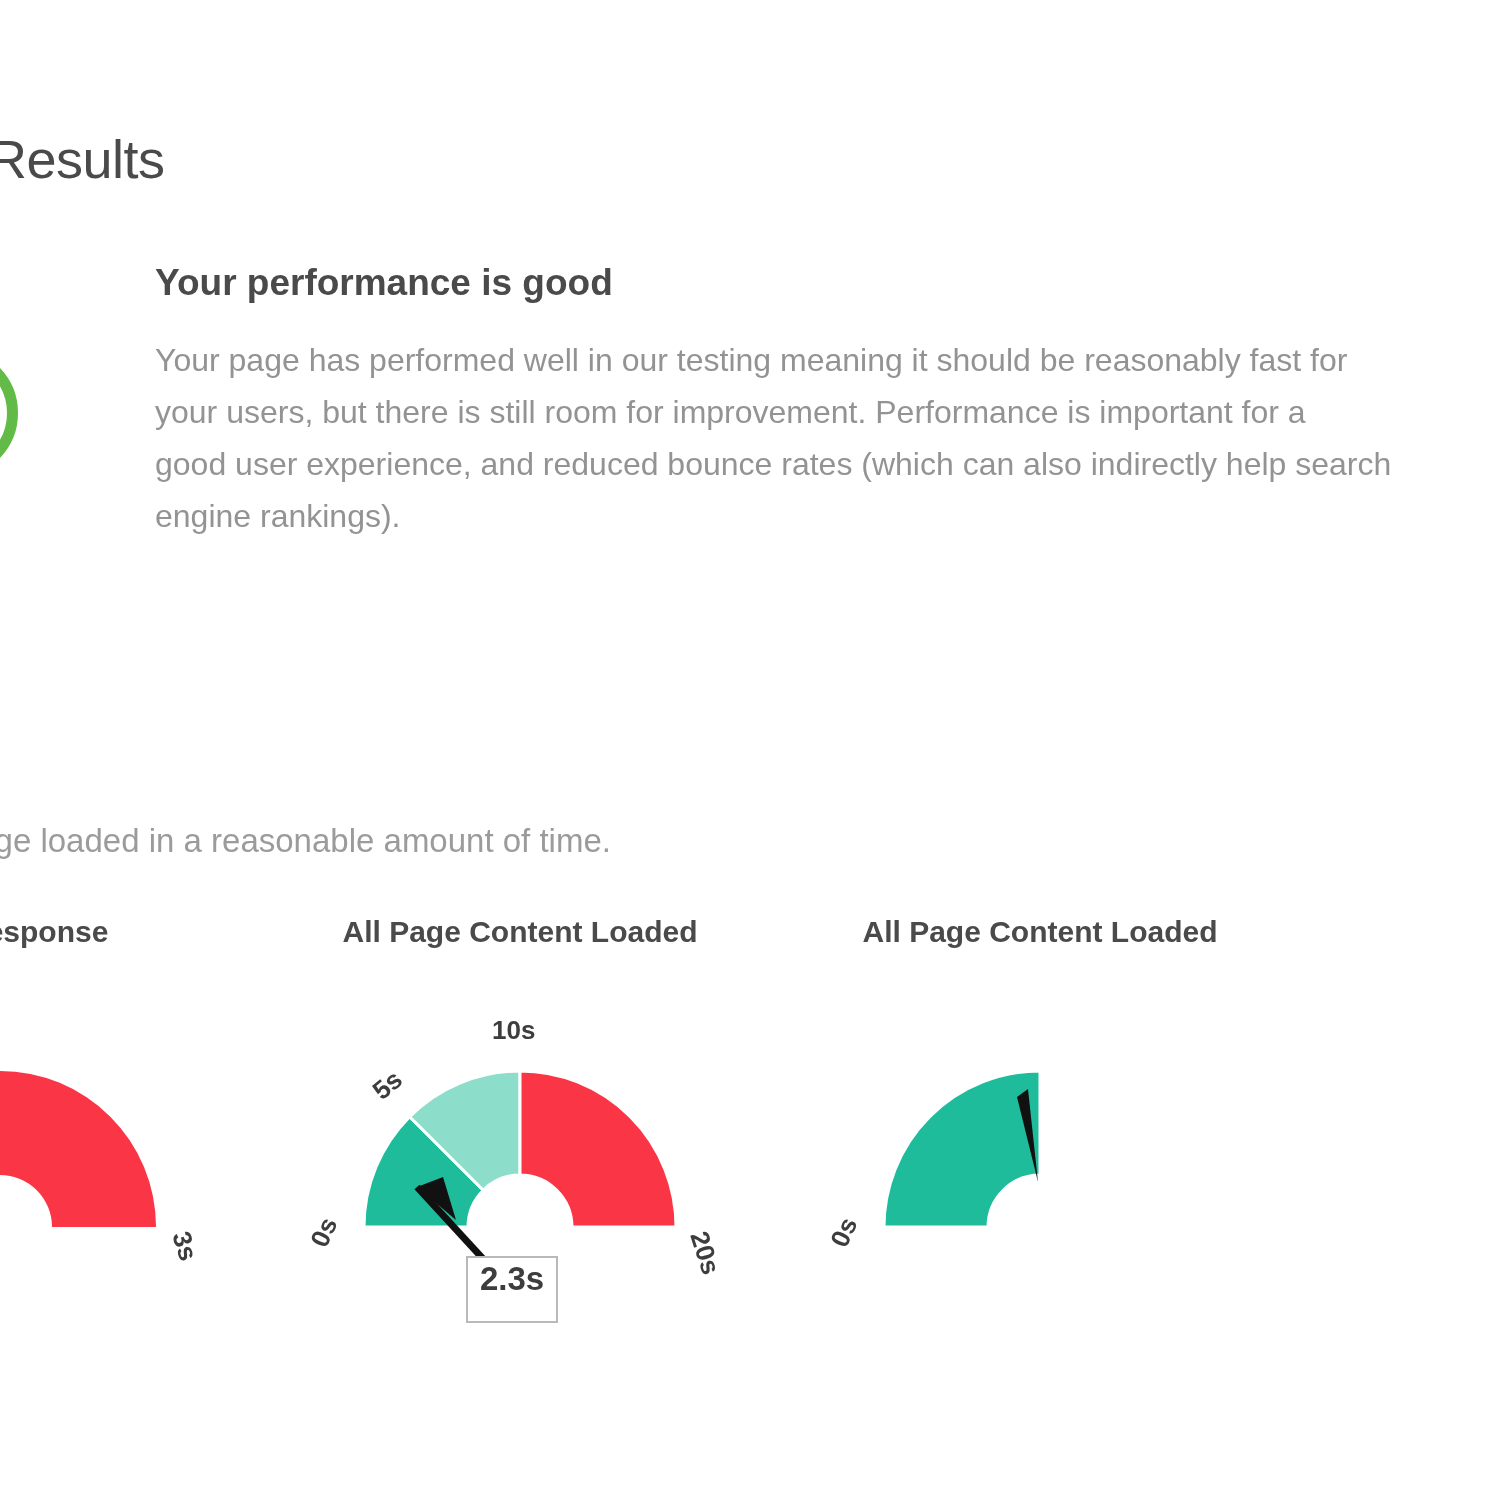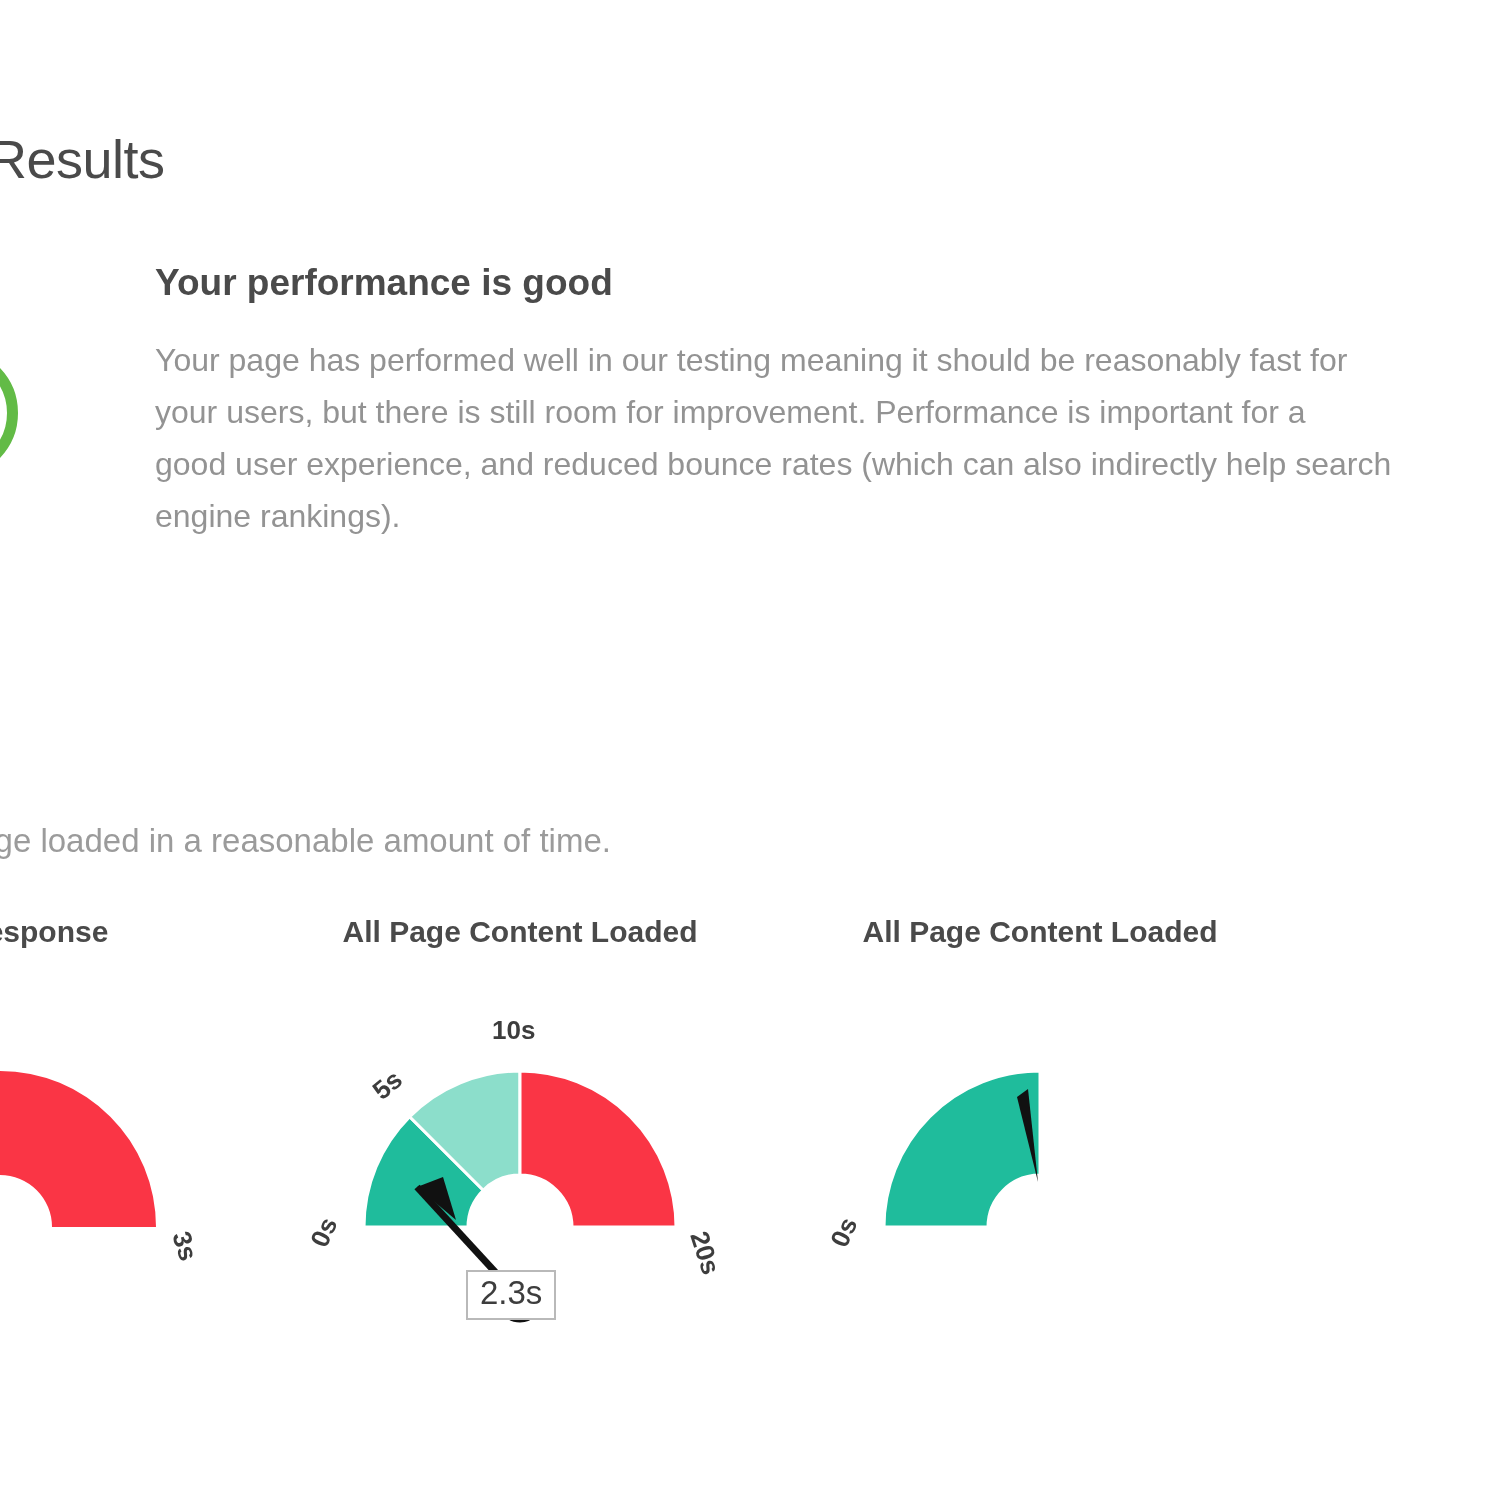--- a/index.html
+++ b/index.html
@@ -108,27 +108,26 @@
   .tick-label {
     font-family: "Liberation Sans", sans-serif;
     font-size: 26px;
     font-weight: 700;
     fill: #3d3d3d;
   }
   .value-box {
     position: absolute;
     border: 2px solid #b9b9b9;
     background: #ffffff;
-    padding: 4px 12px 7px 12px;
+    padding: 4px 12px 24px 12px;
     font-size: 33px;
-    font-weight: 400;
+    font-weight: 700;
     color: #3d3d3d;
     line-height: 1.05;
     white-space: nowrap;
-    margin-top: 14px;
   }
 </style>
 </head>
 <body>
 
 <div id="page-title">Results</div>
 
 <div id="score-ring"></div>
 
 <div id="summary">

